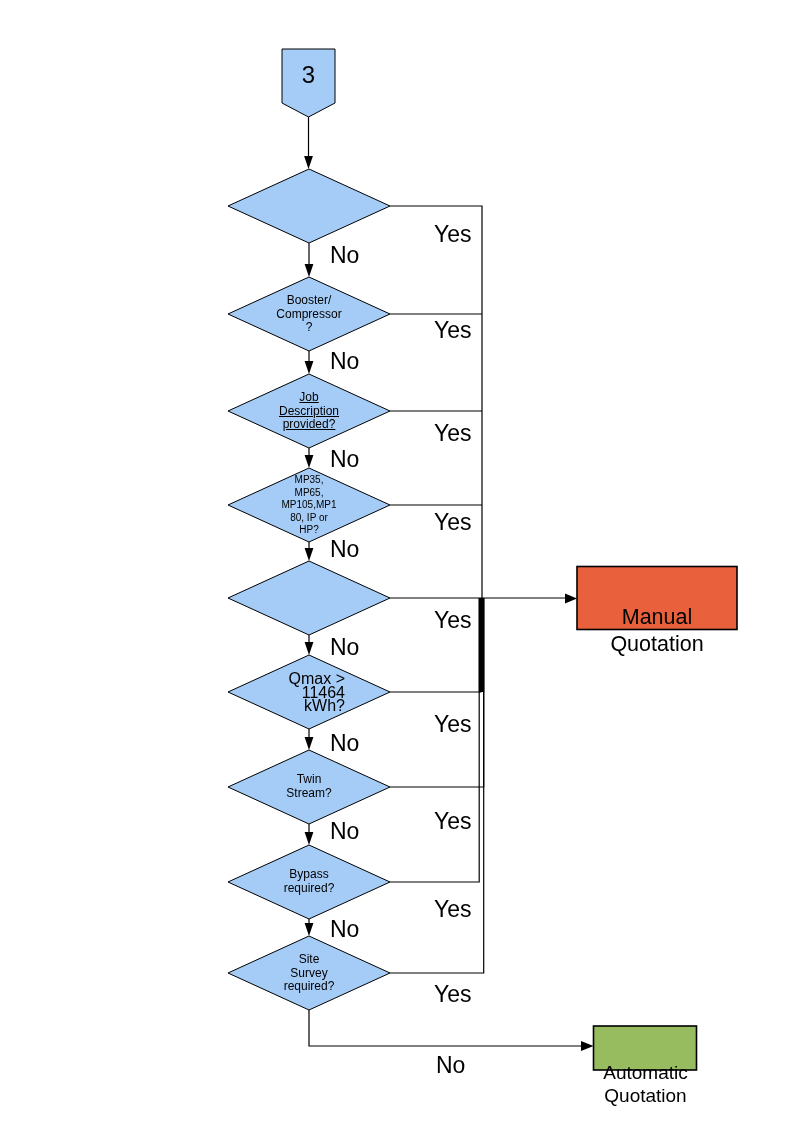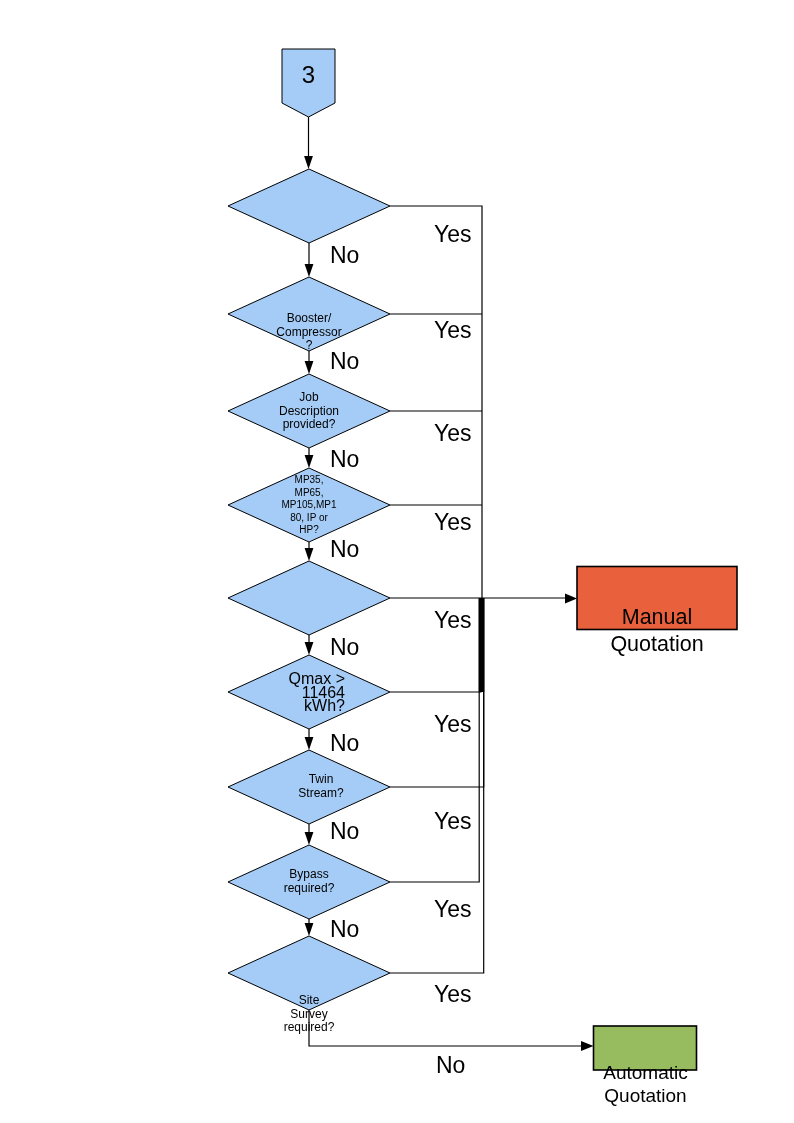--- a/index.html
+++ b/index.html
@@ -77,39 +77,39 @@
     <polygon points="228,787 309,750 390,787 309,824" stroke="#000000" stroke-width="1" fill="#A5CCF6"></polygon>
     <polygon points="228,882 309,845 390,882 309,919" stroke="#000000" stroke-width="1" fill="#A5CCF6"></polygon>
     <polygon points="228,973 309,936 390,973 309,1010" stroke="#000000" stroke-width="1" fill="#A5CCF6"></polygon>
 
     <rect x="577" y="566.5" width="160" height="63" stroke="#000000" stroke-width="1.6" fill="#E8603C"></rect>
     <rect x="593.5" y="1026" width="103" height="44" stroke="#000000" stroke-width="1.6" fill="#96BC5F"></rect>
   </svg>
 
   <div class="lbl startl" style="left:282px; top:62px;">3</div>
 
-  <div class="lbl dl" style="left:244px; top:312px;">Booster/
+  <div class="lbl dl" style="left:244px; top:294px;">Booster/
 Compressor
 ?</div>
-  <div class="lbl dl" style="left:244px; top:391px;">Job
+  <div class="lbl dl" style="left:244px; top:391px;text-decoration:underline;">Job
 Description
 provided?</div>
   <div class="lbl dl4" style="left:244px; top:474px;">MP35,
 MP65,
 MP105,MP1
 80, IP or
 HP?</div>
   <div class="lbl dl6" style="left:275px; top:672px;">Qmax &gt;
 11464
 kWh?</div>
-  <div class="lbl dl" style="left:256px; top:773px;">Twin
+  <div class="lbl dl" style="left:244px; top:773px;">Twin
 Stream?</div>
   <div class="lbl dl" style="left:244px; top:868px;">Bypass
 required?</div>
-  <div class="lbl dl" style="left:244px; top:953px;margin-top:41px;">Site
+  <div class="lbl dl" style="left:244px; top:953px;">Site
 Survey
 required?</div>
 
   <div class="lbl br" style="left:434px; top:221px;">Yes</div>
   <div class="lbl br" style="left:434px; top:317px;">Yes</div>
   <div class="lbl br" style="left:434px; top:420px;">Yes</div>
   <div class="lbl br" style="left:434px; top:509px;">Yes</div>
   <div class="lbl br" style="left:434px; top:607px;">Yes</div>
   <div class="lbl br" style="left:434px; top:711px;">Yes</div>
   <div class="lbl br" style="left:434px; top:808px;">Yes</div>

